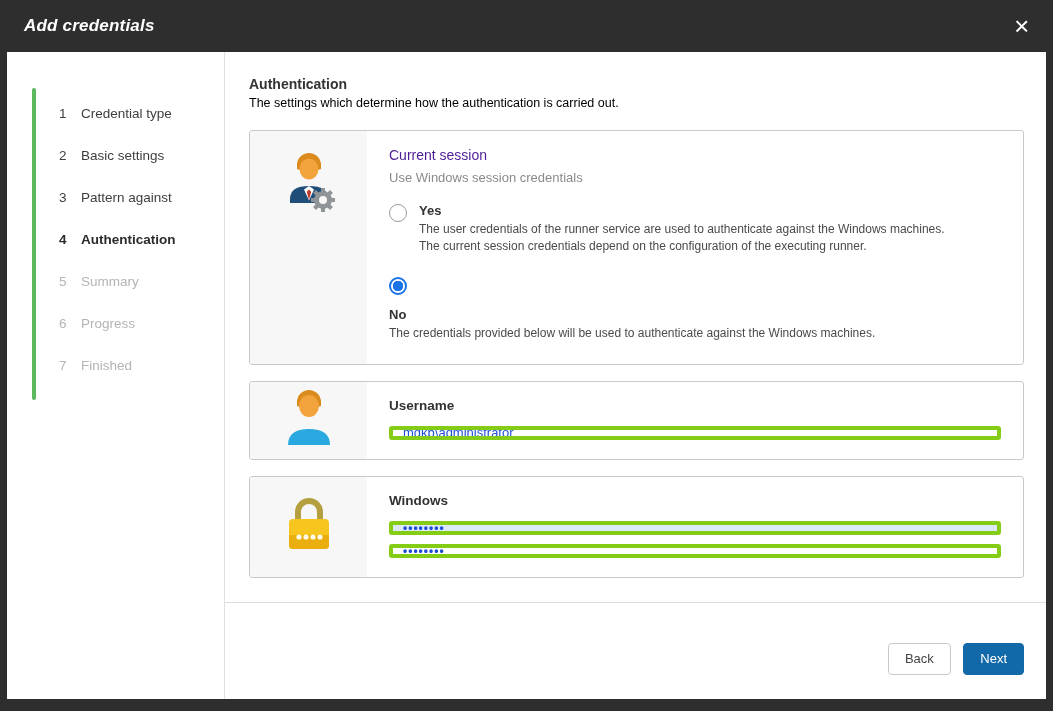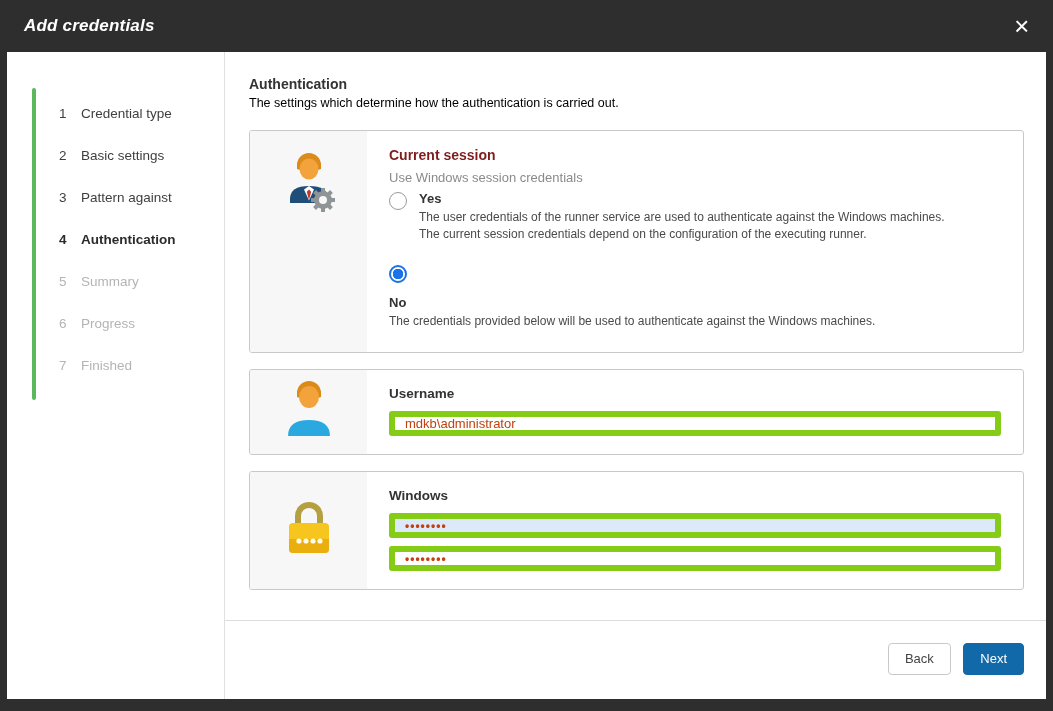--- a/index.html
+++ b/index.html
@@ -81,22 +81,22 @@
   .icon-cell {
     width: 117px; min-width: 117px;
     background: #f7f7f7;
     display: flex; justify-content: center;
     border-radius: 2px 0 0 2px;
   }
   .icon-cell.top { align-items: flex-start; padding-top: 22px; }
   .icon-cell.center { align-items: center; }
   .card-body { flex: 1; padding: 16px 22px 18px 22px; }
 
-  .card-title { font-size: 14px; font-weight: bold; color: #7f1d1d; margin-bottom: 7px; }
-  .card-subtitle { font-size: 13px; color: #8a8a8a; margin-bottom: 6px; }
+  .card-title { font-size: 14px; font-weight: normal; color: #4c1d95; margin-bottom: 7px; }
+  .card-subtitle { font-size: 13px; color: #8a8a8a; margin-bottom: 18px; }
 
   
   .option { display: flex; gap: 12px; margin-bottom: 20px; }
   .option:last-child { margin-bottom: 4px; flex-direction: column; }
   .radio {
     width: 18px; height: 18px; min-width: 18px;
     border-radius: 50%;
     border: 1px solid #9a9a9a;
     background: #fff;
     margin-top: 1px;
@@ -106,40 +106,40 @@
     border: 2px solid #1a73e8;
     background: radial-gradient(circle, #1a73e8 0 5px, #fff 5.5px);
   }
   .opt-label { font-size: 13px; font-weight: bold; color: #333; margin-bottom: 3px; cursor: pointer; }
   .opt-desc { font-size: 12px; color: #4a4a4a; line-height: 1.45; }
 
   
   .field-label { font-size: 13.5px; font-weight: bold; color: #333; margin-bottom: 10px; }
   .text-input {
     width: 100%;
-    height: 25px;
-    border: 6px solid #84cc16;
+    height: 14px;
+    border: 4px solid #84cc16;
     border-radius: 3px;
     padding: 0 10px;
     font-size: 13px;
-    color: #c2410c;
+    color: #1d4ed8;
     font-family: inherit;
     outline: none;
     background: #fff;
   }
   .text-input.pwd { letter-spacing: 1px; font-weight: bold; font-size: 12px; }
   .text-input.highlight { background: #dce9fb; }
   .mt8 { margin-top: 8px; }
 
   
   .footer {
     margin-top: auto;
     margin-left: -24px; margin-right: -22px;
     border-top: 1px solid #dcdcdc;
-    padding: 22px 22px 24px 22px;
+    padding: 40px 22px 24px 22px;
     text-align: right;
   }
   .btn {
     display: inline-block;
     font-size: 13px;
     font-family: inherit;
     border-radius: 4px;
     padding: 8px 16px;
     cursor: pointer;
     line-height: 1.1;

